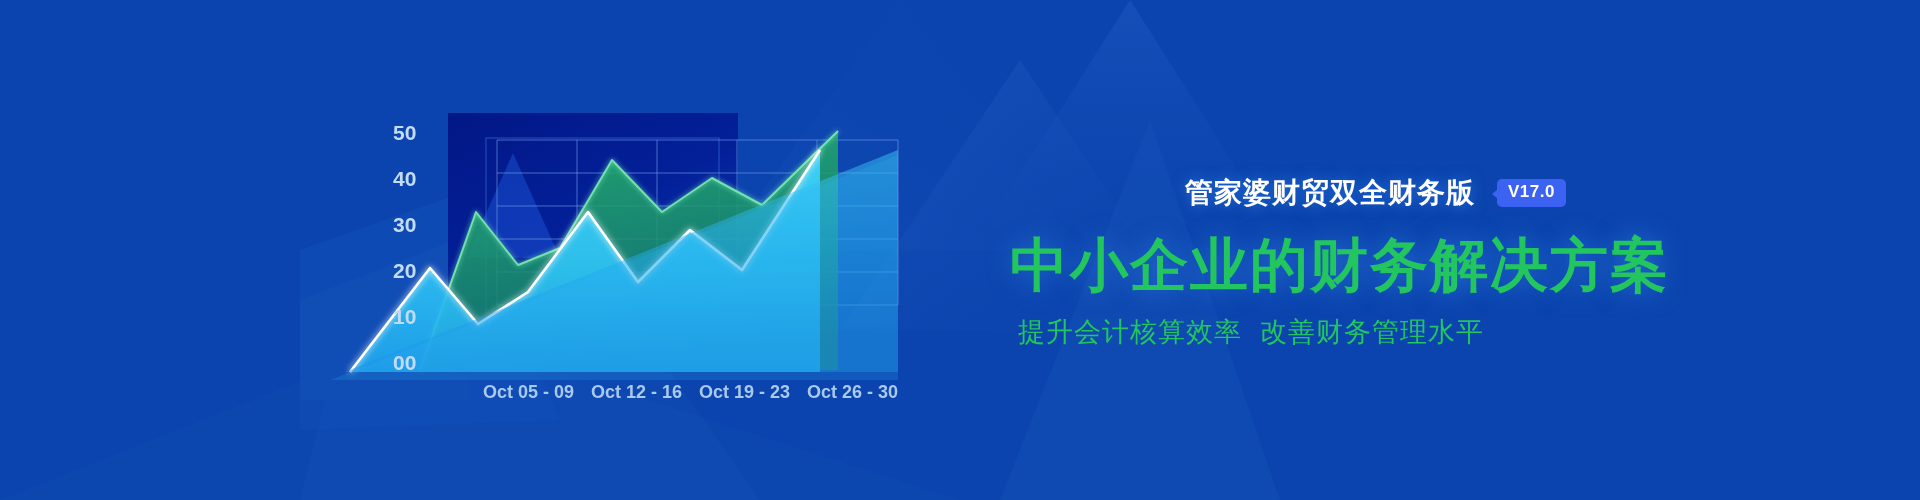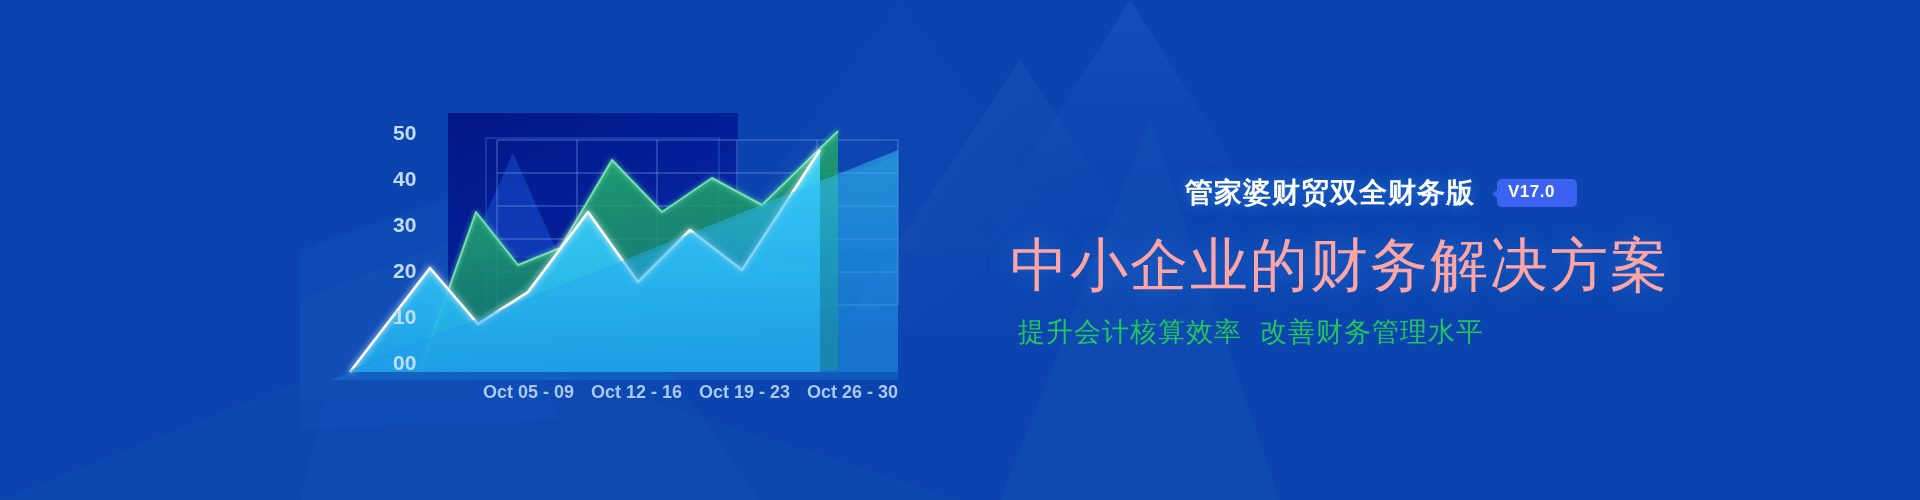--- a/index.html
+++ b/index.html
@@ -71,43 +71,43 @@
     position: relative;
     margin-left: 22px;
     display: inline-block;
   }
   #version-badge {
     background: #3b62f0;
     color: #ffffff;
     font-size: 17px;
     font-weight: bold;
     letter-spacing: .5px;
-    padding: 4px 22px 5px 11px;
+    padding: 4px 11px 5px 11px;
     border-radius: 5px;
     display: inline-block;
     line-height: 1.1;
   }
   #version-badge-wrap::before {
     content: "";
     position: absolute;
     left: -5px;
     top: 50%;
     margin-top: -4px;
     width: 0; height: 0;
     border-top: 5px solid transparent;
     border-bottom: 5px solid transparent;
     border-right: 6px solid #3b62f0;
   }
   #headline {
     position: absolute;
     left: 0px;
     top: 215px;
     font-size: 58px;
-    font-weight: normal;
-    color: #fca5a5;
+    font-weight: bold;
+    color: #22c55e;
     letter-spacing: 2px;
     white-space: nowrap;
     text-shadow: 0 0 26px rgba(70,160,255,.45);
   }
   #subhead {
     position: absolute;
     left: 8px;
     top: 302px;
     font-size: 27px;
     color: #22c55e;

